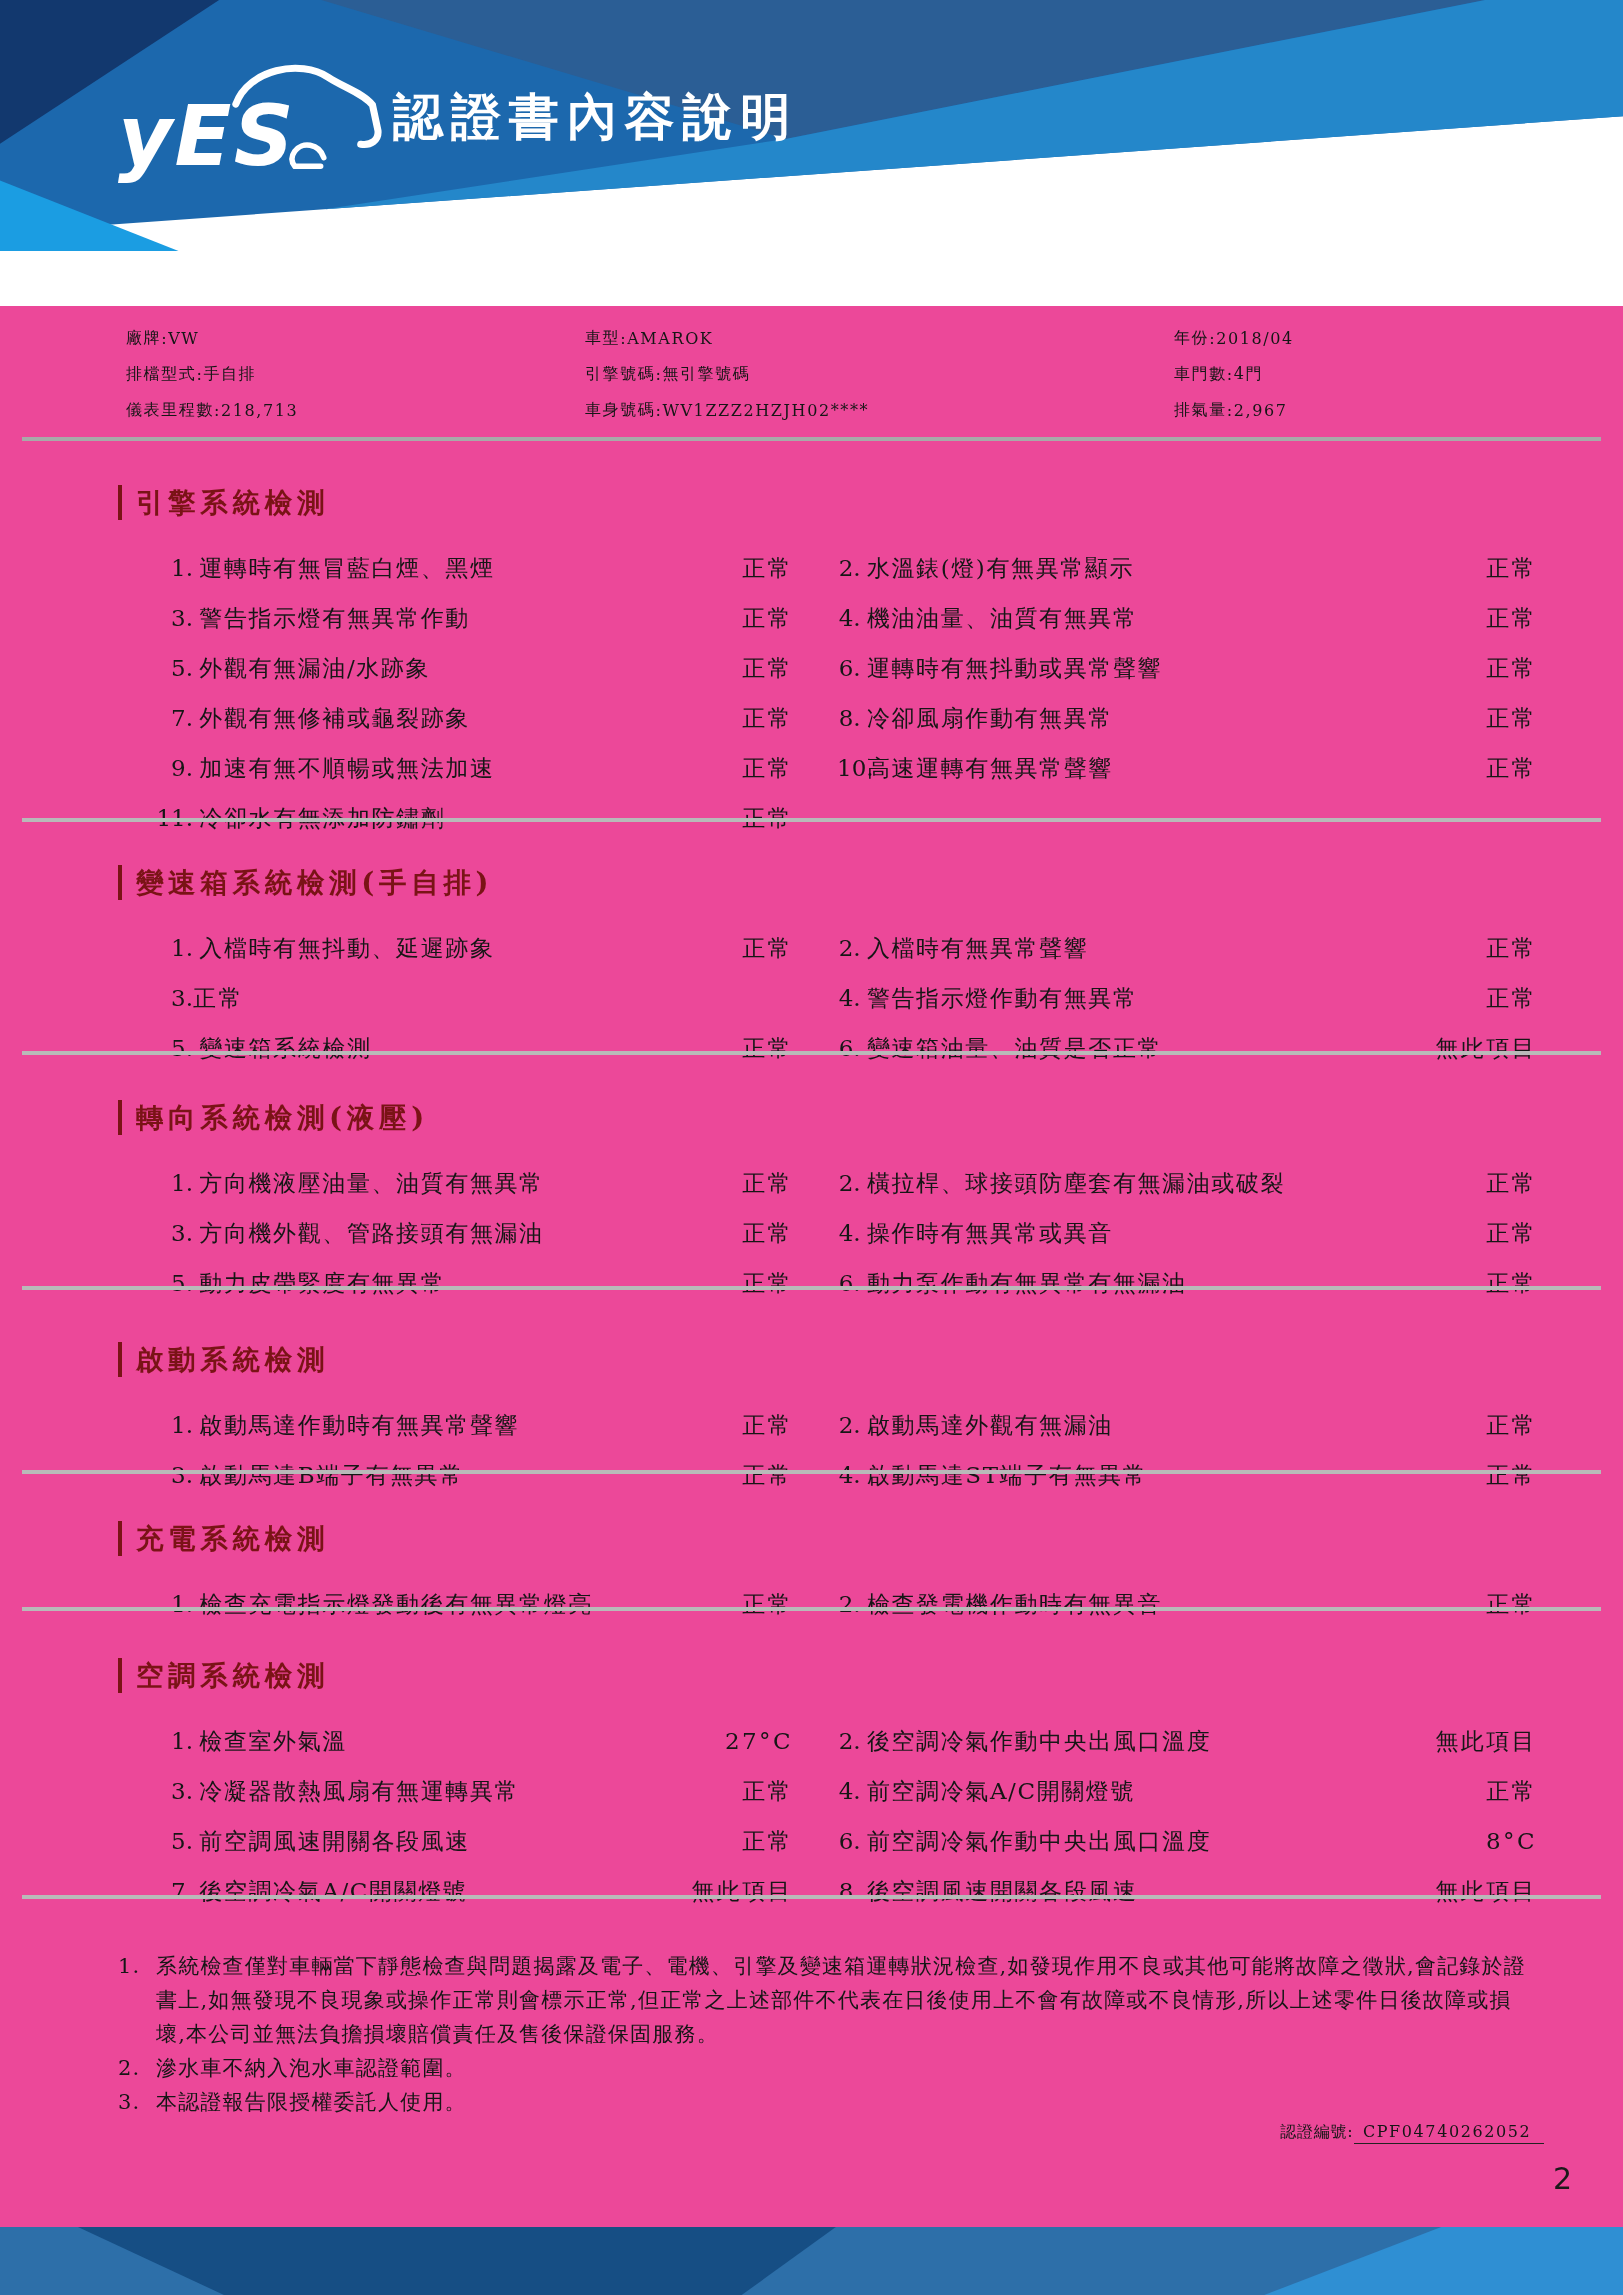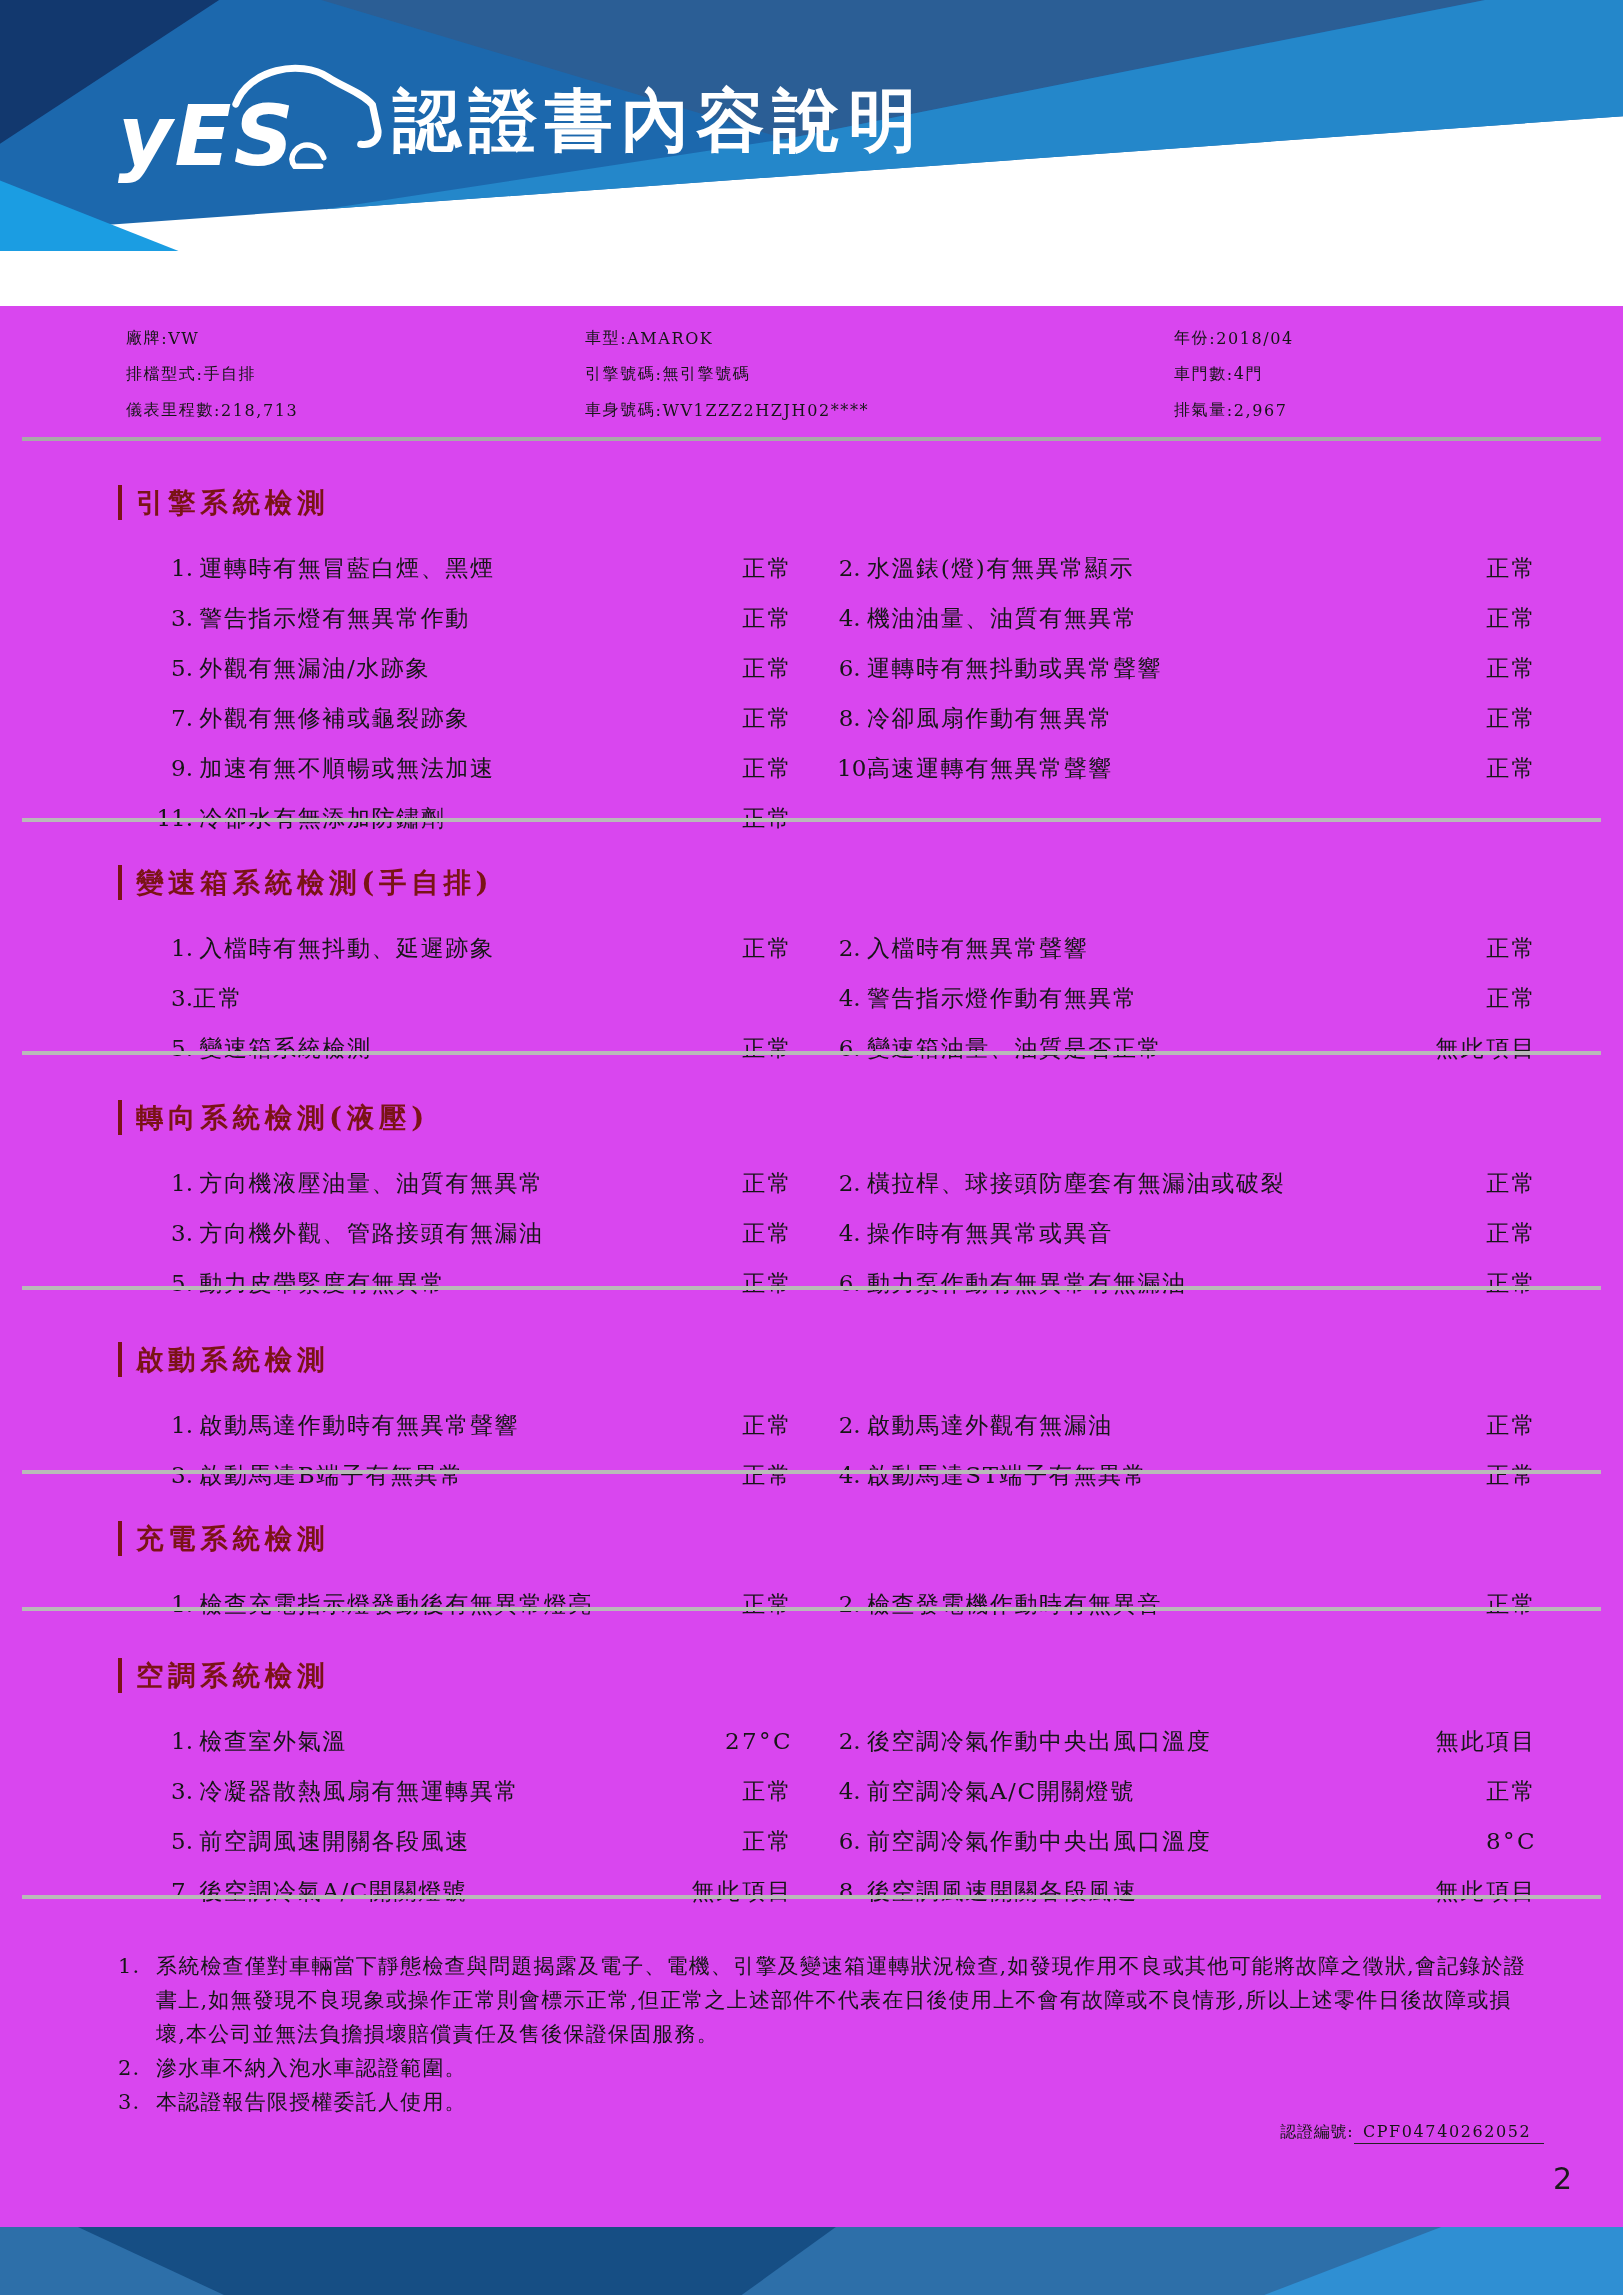--- a/index.html
+++ b/index.html
@@ -1,28 +1,28 @@
 <!DOCTYPE html>
 <html style="font-size:12.6px"><head>
 <meta charset="utf-8">
 <style>
   html,body{margin:0;padding:0;background:#fff;}
-  .page{position:relative;width:1623px;height:2295px;background:#d946ef;overflow:hidden;
+  .page{position:relative;width:1623px;height:2295px;background:#ec4899;overflow:hidden;
         font-family:"DejaVu Serif","Liberation Serif",serif;color:#161616;}
   
   .header{position:absolute;top:0;left:0;width:100%;height:306px;}
   .hl{position:absolute;inset:0;}
   .hl.base{background:#fff;}
   .hl.mid {background:#1C68AD;clip-path:polygon(0 0,100% 0,100% 38%,0 76%);}
   .hl.navy{background:#12386E;clip-path:polygon(0 0,13.5% 0,0 47%);}
   .hl.steel{background:#2B5E95;clip-path:polygon(19.8% 0,91.5% 0,48.4% 45.4%);}
   .hl.bright{background:#2487CA;clip-path:polygon(48.4% 45.4%,91.5% 0,100% 0,100% 38%,20% 68.4%);}
   .hl.cyan{background:#1B9DE2;clip-path:polygon(0 59%,11% 82%,0 82%);}
   .logo{position:absolute;left:118px;top:46px;width:271px;height:165px;}
-  .title-main{position:absolute;left:393px;top:76px;font-size:68px;font-weight:bold;color:#fff;
+  .title-main{position:absolute;left:393px;top:84px;font-size:50px;font-weight:bold;color:#fff;
       letter-spacing:7.9px;white-space:nowrap;font-family:"DejaVu Sans","Liberation Sans",sans-serif;}
   
   .info{position:absolute;top:320px;left:126px;right:79px;font-size:16px;
         display:grid;grid-template-columns:459px 589px 1fr;grid-template-rows:repeat(3,36px);grid-auto-flow:column;}
   .info-line{display:flex;align-items:center;letter-spacing:1.6px;white-space:nowrap;}
   
   .divider{position:absolute;left:22px;right:22px;height:3.9px;background:#B9B9B9;}
   .divider.dark{background:#A9A9A9;}
   
   .sec{position:absolute;left:118px;right:86px;}

